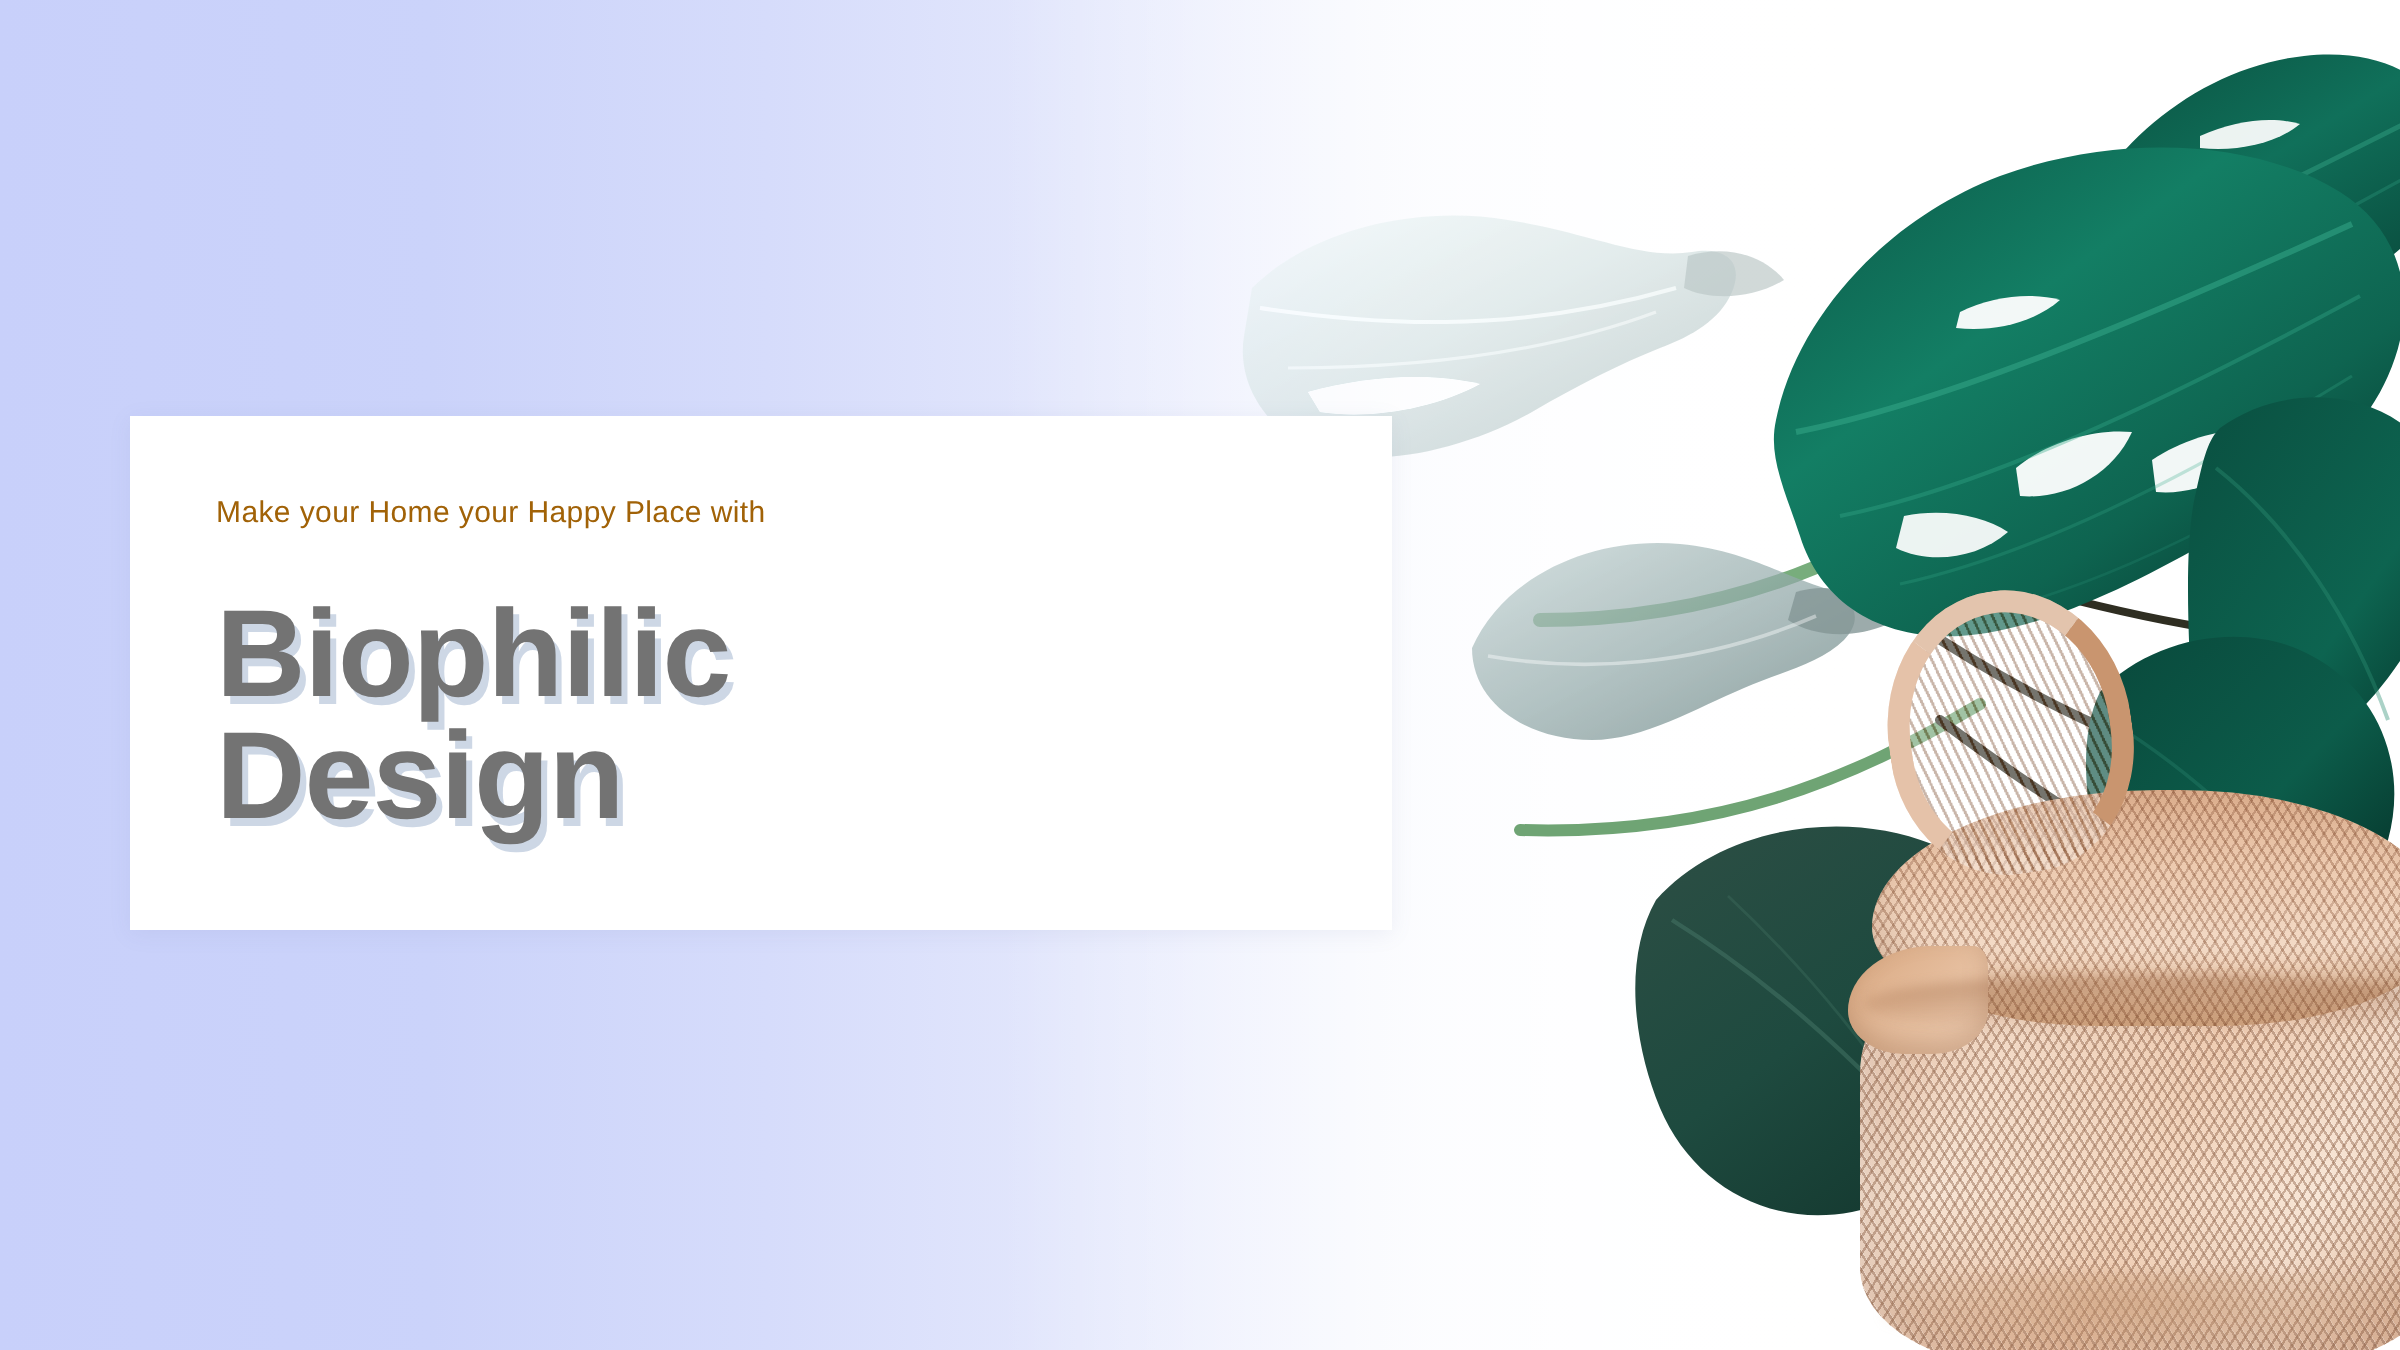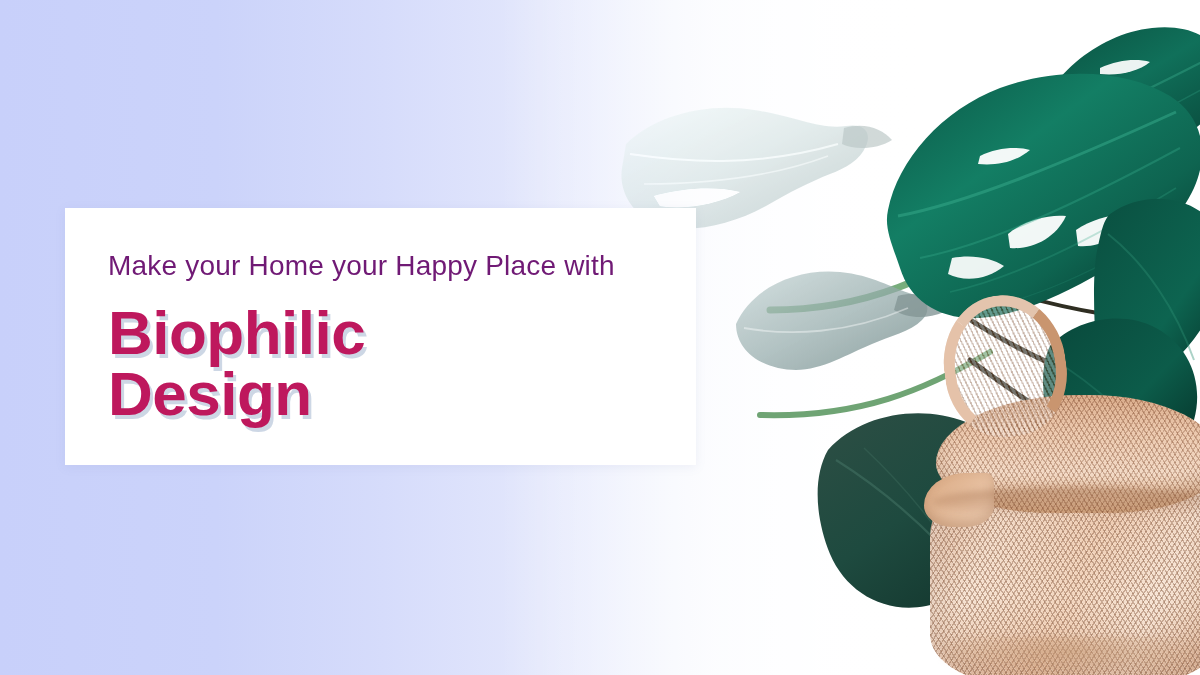--- a/index.html
+++ b/index.html
@@ -158,34 +158,34 @@
     width:631px; height:257px;
     background:#ffffff;
     box-shadow:0 2px 10px rgba(120,130,175,.10);
   }
   .card-inner {
     position:absolute;
     left:43px; top:40px;
     width:560px;
   }
   .eyebrow {
-    font-size:28px;
+    font-size:15px;
     font-weight:400;
     letter-spacing:.2px;
-    color:#701a75;
+    color:#a16207;
     line-height:1.25;
     white-space:nowrap;
   }
   .headline {
-    margin-top:20px;
+    margin-top:31px;
     font-size:62px;
     font-weight:700;
     line-height:.98;
     letter-spacing:-.5px;
-    color:#be185d;
+    color:#737373;
     text-shadow:3px 4px 0 rgba(196,208,224,.85);
     white-space:pre-line;
   }
 </style>
 </head>
 <body>
 
 <div class="slide">
 
   <div class="photo">

